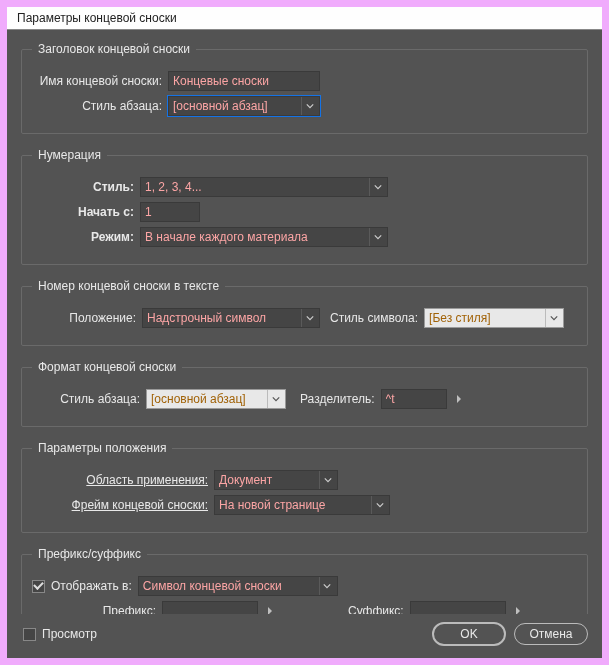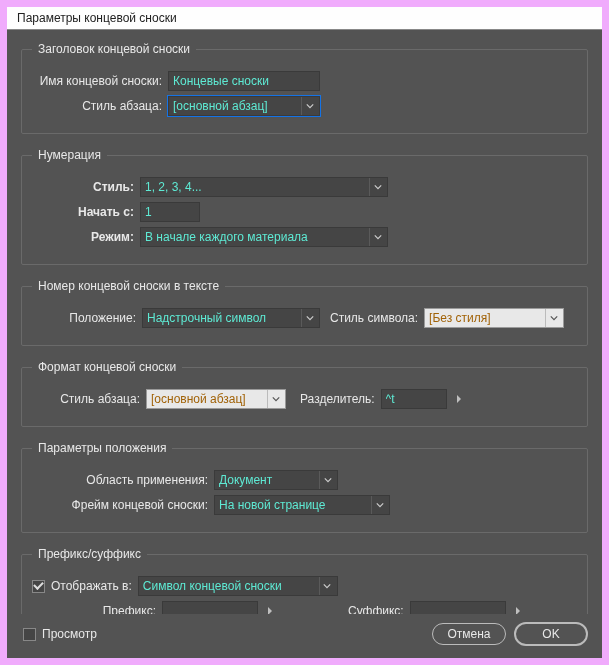--- a/index.html
+++ b/index.html
@@ -37,26 +37,26 @@
   .lbl {
     text-align: right;
     padding-right: 6px;
     flex: 0 0 auto;
     white-space: nowrap;
   }
   .w-header-lbl { width: 136px; }
   .w-num-lbl    { width: 108px; font-weight: bold; }
   .w-pos-lbl    { width: 110px; }
   .w-fmt-lbl    { width: 114px; }
-  .w-scope-lbl  { width: 182px; }
+  .w-scope-lbl  { width: 182px; text-decoration: underline; }
   .w-pref-lbl   { width: 130px; }
   input[type="text"], .select {
     background: #454545;
     border: 1px solid #3a3a3a;
-    color: #5eead4;
+    color: #fca5a5;
     height: 20px;
     padding: 1px 4px;
     font-family: inherit;
     font-size: 12px;
   }
   .select {
     position: relative;
     display: inline-flex;
     align-items: center;
     padding-right: 6px;
@@ -279,17 +279,17 @@
           </span>
       </div>
     </fieldset>
 
   </div>
 
   <div class="footer">
     <span class="checkbox"></span>
     <span>Просмотр</span>
     <span class="spacer"></span>
+    <div class="btn primary">OK</div>
     <div class="btn">Отмена</div>
-    <div class="btn primary">OK</div>
   </div>
 
 </div>
 
 </body></html>

